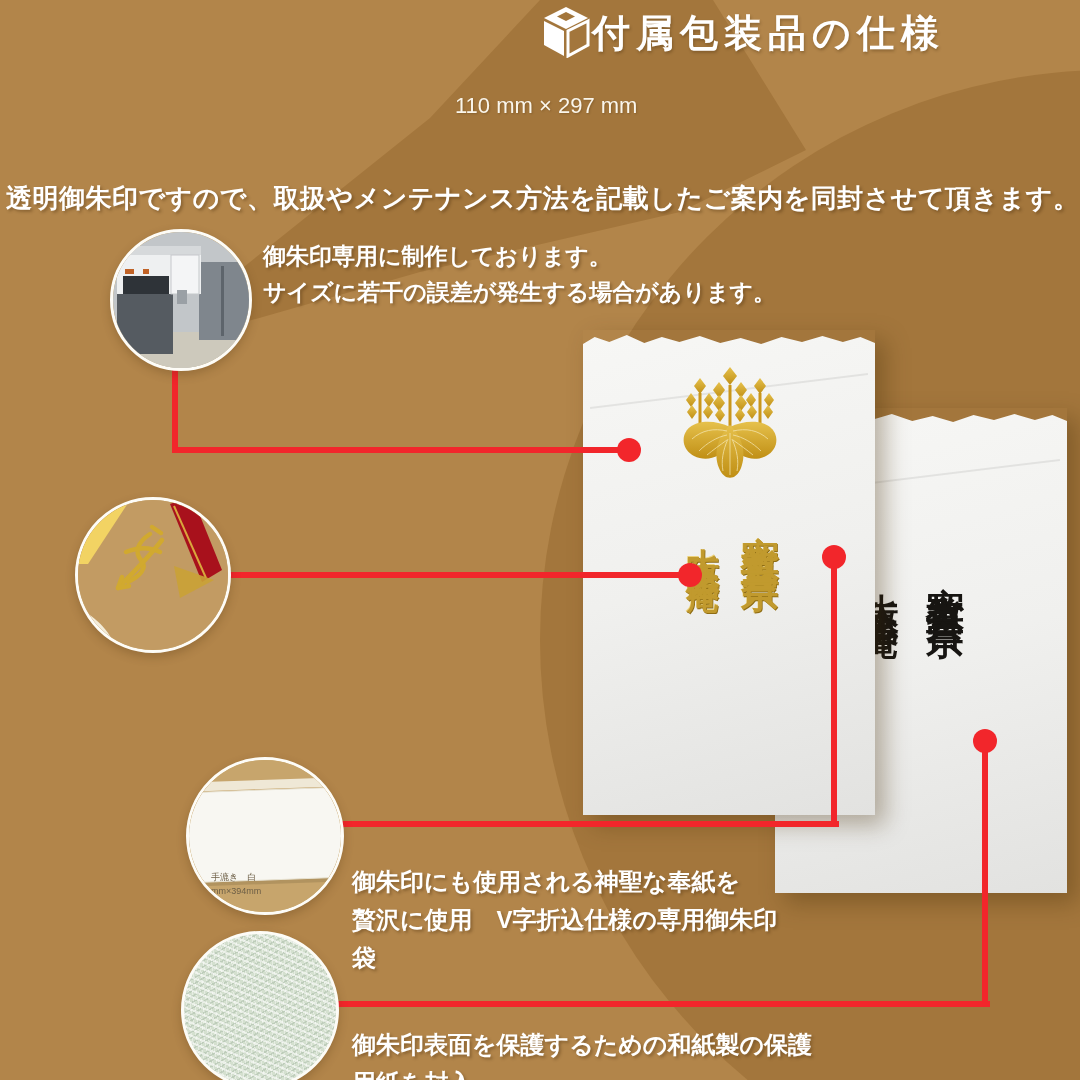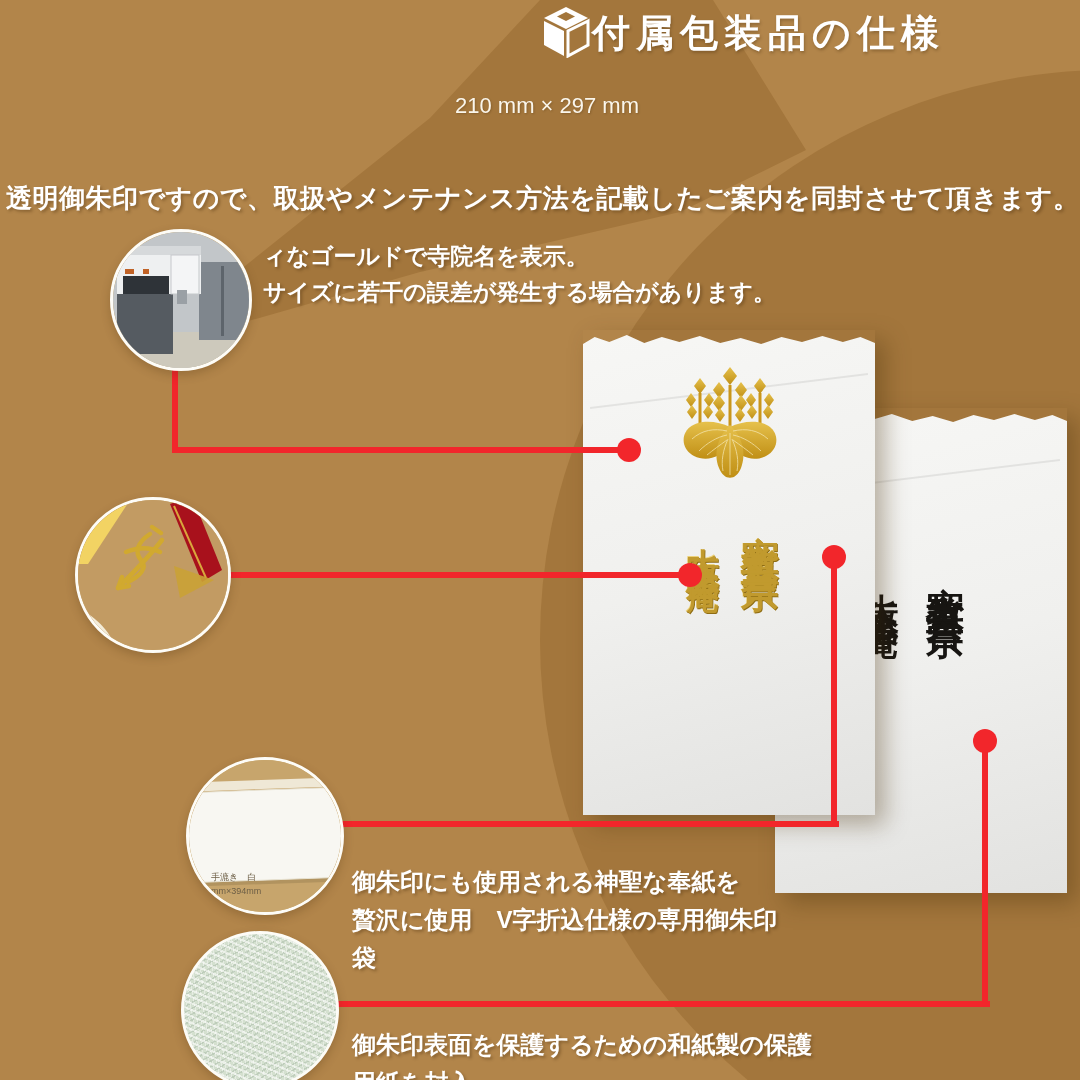--- a/index.html
+++ b/index.html
@@ -50,21 +50,21 @@
 
   <div class="abs z5" style="left:542px;top:6px;width:48px;height:52px;">
     <svg viewBox="0 0 48 52" width="48" height="52">
       <polygon points="24,1 46,12 24,23 2,12" fill="#ffffff"></polygon>
       <polygon points="2,15 22,25 22,50 2,39" fill="#ffffff"></polygon>
       <polygon points="46,15 26,25 26,50 46,39" fill="none" stroke="#ffffff" stroke-width="3"></polygon>
       <polygon points="24,6 33,10.5 24,15 15,10.5" fill="#a3763c"></polygon>
     </svg>
   </div>
   <div class="abs z5 title" style="left:592px;top:8px;">付属包装品の仕様</div>
-  <div class="abs z5 spec" style="left:455px;top:93px;">210 mm × 297 mm</div>
+  <div class="abs z5 spec" style="left:455px;top:93px;">110 mm × 297 mm</div>
 
   <div class="abs z5 banner" style="left:6px;top:181px;">透明御朱印ですので、取扱やメンテナンス方法を記載したご案内を同封させて頂きます。</div>
 
   <div class="env-shadow z2" style="left:775px;top:408px;"></div>
   <div class="envelope z2" style="left:775px;top:408px;">
     <div class="flapline" style="top:68px;"></div>
   </div>
   <div class="abs z2 vtext black" style="left:926px;top:556px;font-size:38px;letter-spacing:8px;">密教真言宗</div>
   <div class="abs z2 vtext black" style="left:864px;top:566px;font-size:34px;letter-spacing:6px;">大阪恵比寿庵</div>
 
@@ -180,21 +180,21 @@
     </div>
   </div>
 
   <div class="photo-circle" style="left:181px;top:931px;width:152px;height:152px;
        background-color:#d4e0cf;
        background-image:repeating-linear-gradient(23deg,rgba(255,255,255,.55) 0 2px,rgba(255,255,255,0) 2px 6px),
                         repeating-linear-gradient(-31deg,rgba(168,186,166,.5) 0 1.5px,rgba(168,186,166,0) 1.5px 5px),
                         repeating-linear-gradient(80deg,rgba(255,255,255,.4) 0 1px,rgba(255,255,255,0) 1px 4px);"></div>
 
   <div class="abs z5 callout" style="left:263px;top:238px;font-size:23px;line-height:36px;">
-    <div class="line">ィなゴールドで寺院名を表示。</div>
+    <div class="line">御朱印専用に制作しております。</div>
     <div class="line">サイズに若干の誤差が発生する場合があります。</div>
   </div>
   <div class="abs z5 callout" style="left:352px;top:863px;font-size:24px;line-height:38px;">
     <div class="line">御朱印にも使用される神聖な奉紙を</div>
     <div class="line">贅沢に使用　V字折込仕様の専用御朱印</div>
     <div class="line">袋</div>
   </div>
   <div class="abs z5 callout" style="left:352px;top:1026px;font-size:24px;line-height:38px;">
     <div class="line">御朱印表面を保護するための和紙製の保護</div>
     <div class="line">用紙を封入</div>

